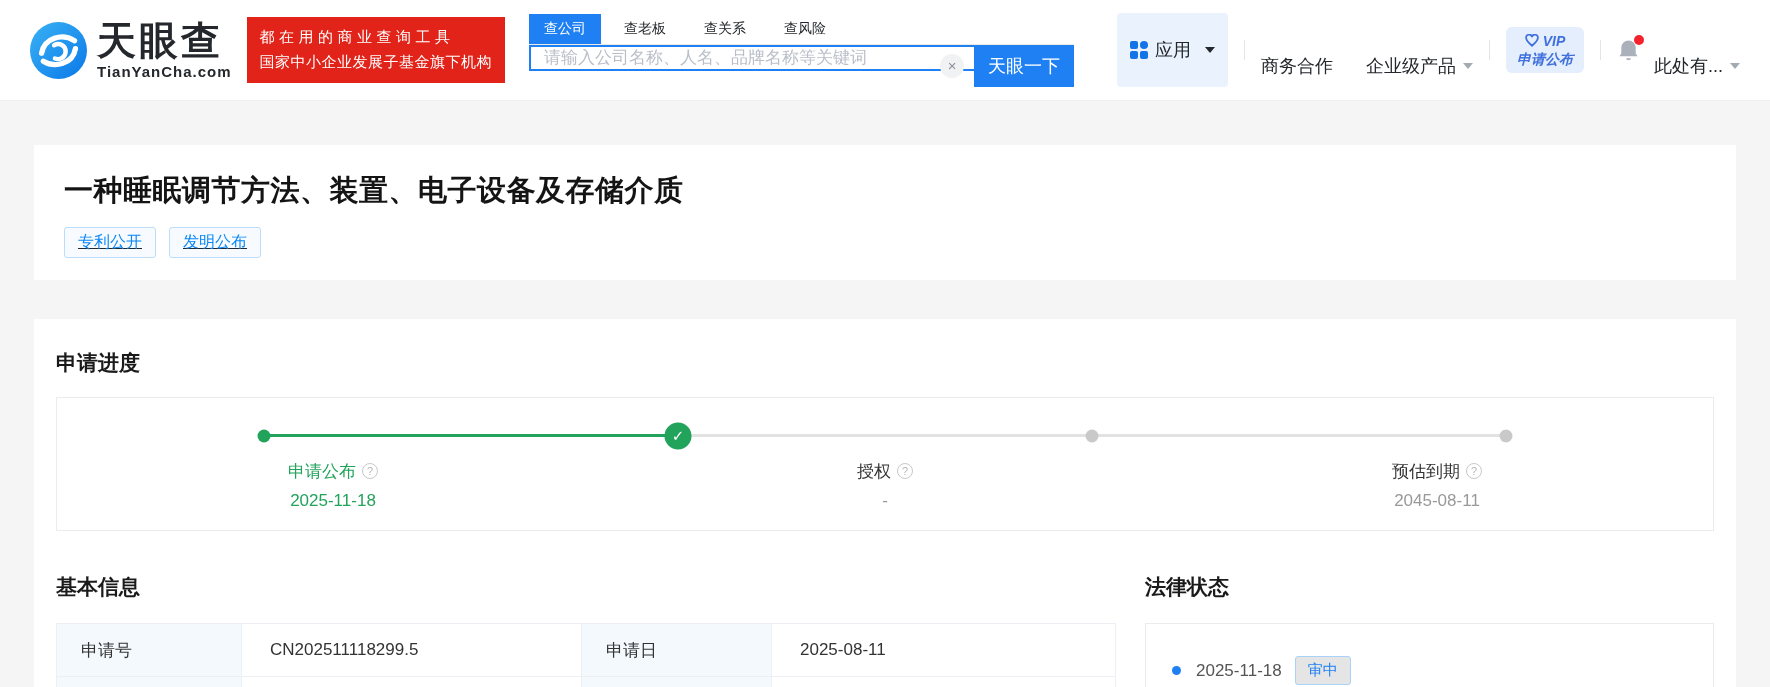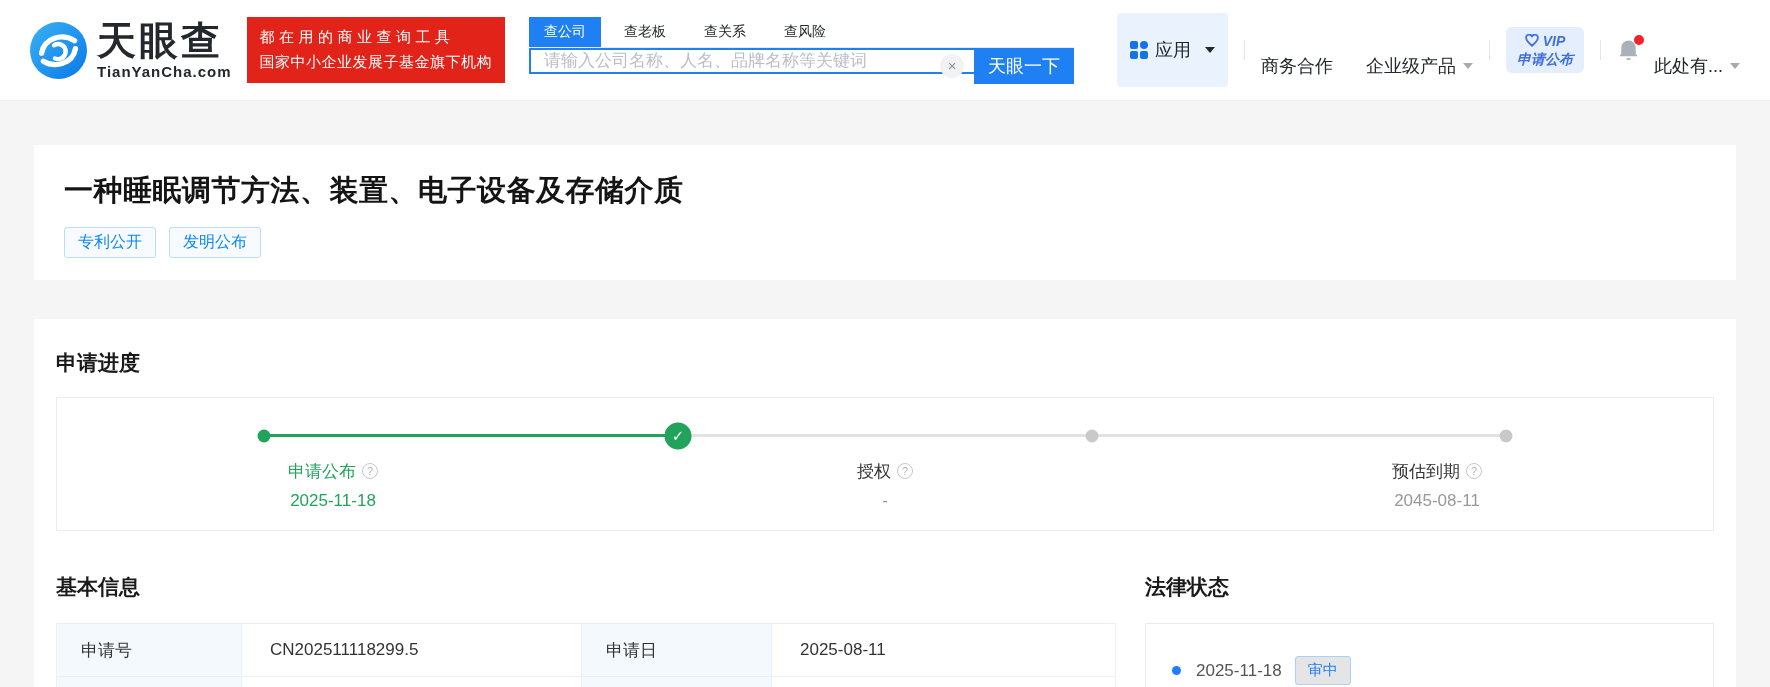--- a/index.html
+++ b/index.html
@@ -42,21 +42,21 @@
     padding: 0 44px 0 13px; font-size: 17px; color: #333; outline: none;
     font-family: "Liberation Sans", "DejaVu Sans", sans-serif;
   }
   .search-input::placeholder { color: #b9bec8; }
   .clear-btn {
     position: absolute; right: 10px; top: 50%; transform: translateY(-50%);
     width: 24px; height: 24px; border-radius: 50%; background: #f1f2f4; color: #8a8f99;
     font-size: 15px; line-height: 24px; text-align: center; cursor: pointer;
   }
   .search-btn {
-    width: 100px; height: 36px; background: #1f80f3; color: #fff; border: none;
+    width: 100px; height: 42px; background: #1f80f3; color: #fff; border: none;
     font-size: 18px; cursor: pointer; font-family: "Liberation Sans", "DejaVu Sans", sans-serif;
   }
 
   .right-nav { margin-left: auto; display: flex; align-items: center; font-size: 18px; }
   .nav-divider { width: 1px; height: 20px; background: #e4e4e4; margin: 0 16px; }
   .apps-chip {
     display: flex; align-items: center; gap: 7px; background: #e9f2fd;
     border-radius: 4px; padding: 25px 13px; cursor: pointer;
   }
   .nav-item { cursor: pointer; display: flex; align-items: center; white-space: nowrap; margin-top: 32px; }
@@ -69,21 +69,21 @@
     cursor: pointer; white-space: nowrap;
   }
   .vip-top { display: flex; align-items: center; justify-content: center; gap: 4px; }
   .bell-wrap { position: relative; cursor: pointer; display: flex; }
   .bell-dot { position: absolute; top: -3px; right: -4px; width: 10px; height: 10px;
     border-radius: 50%; background: #f5222d; }
 
   
   .title-card { margin: 44px 34px 0; background: #fff; padding: 26px 30px 22px; }
   .patent-title { font-size: 29px; font-weight: 700; color: #141414; letter-spacing: 0.5px; }
-  .tag-row { margin-top: 16px; display: flex; gap: 13px; }
+  .tag-row { margin-top: 16px; display: flex; gap: 13px; text-decoration: underline; }
   .tag {
     font-size: 16px; color: #0b87f7; border: 1px solid #bcdcfc; background: #f7fbff;
     padding: 4px 13px; border-radius: 3px; cursor: pointer;
   }
 
   .main-card { margin: 39px 34px 0; background: #fff; padding: 30px 22px 40px; }
   .section-h { font-size: 21px; font-weight: 700; color: #1a1a1a; }
 
   
   .tl-box { position: relative; border: 1px solid #ececec; margin-top: 20px; height: 134px; }

